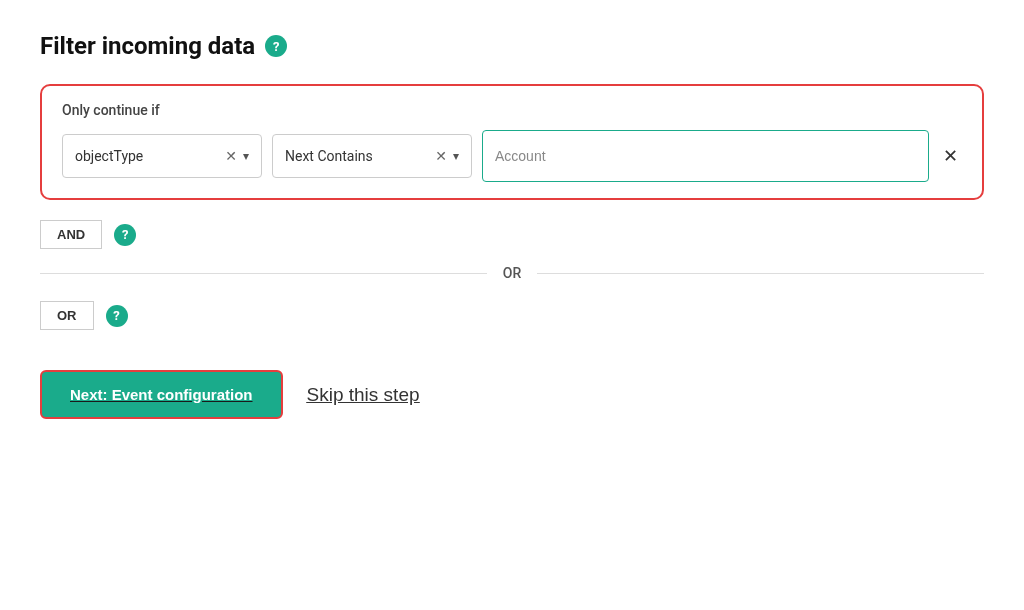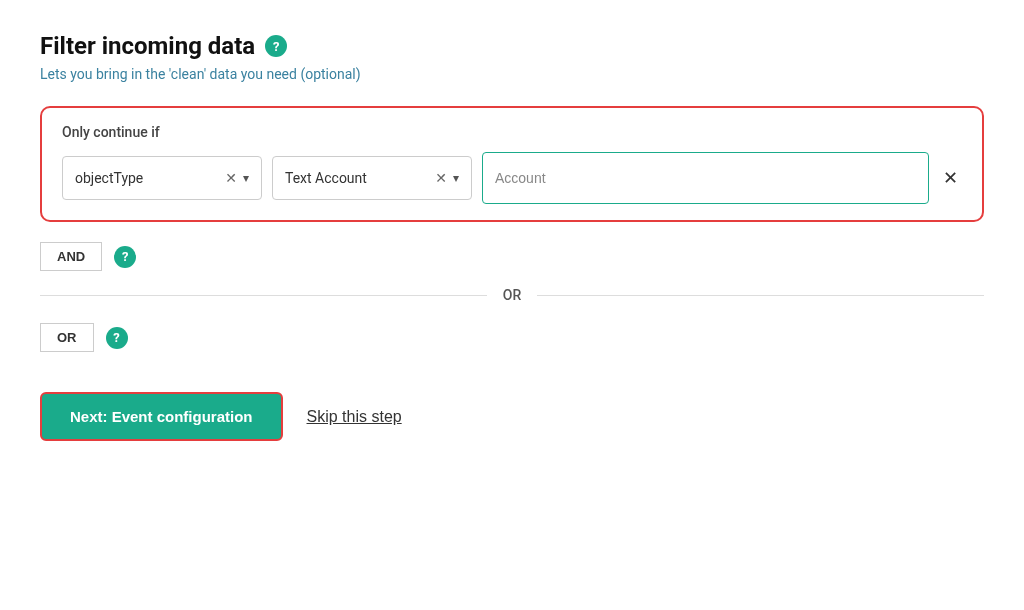--- a/index.html
+++ b/index.html
@@ -191,74 +191,74 @@
       align-items: center;
       gap: 12px;
       margin-bottom: 40px;
     }
 
     .action-row {
       display: flex;
       align-items: center;
       gap: 24px;
       margin-top: 16px;
+      text-decoration: underline;
     }
 
     .next-btn {
       background: #1aab8b;
       color: #fff;
       border: 2.5px solid #e53e3e;
       border-radius: 6px;
       padding: 14px 28px;
       font-size: 15px;
       font-weight: 700;
       cursor: pointer;
       white-space: nowrap;
     }
 
     .skip-link {
-      font-size: 16px;
+      font-size: 19px;
       color: #333;
       text-decoration: underline;
       cursor: pointer;
       background: none;
       border: none;
     }
   </style>
 </head>
 <body>
 
 <div class="page-header">
   <div class="page-title-row">
     <h1 class="page-title">Filter incoming data</h1>
     <div class="help-icon">
       <span>?</span>
     </div>
   </div>
-  <p class="page-subtitle">Lets you bring in the 'clean' data you need (optional)</p>
 </div>
 
 <div class="filter-box">
   <div class="filter-box-label">Only continue if</div>
 
   <div class="filter-row">
 
     <div class="filter-select">
       <div class="filter-select-field">
         <span>objectType</span>
       </div>
       <div class="filter-select-icons">
         <span class="icon-x">✕</span>
         <span class="icon-chevron">▾</span>
       </div>
     </div>
 
     <div class="filter-select">
       <div class="filter-select-field">
-        <span>Text Account</span>
+        <span>Next Contains</span>
       </div>
       <div class="filter-select-icons">
         <span class="icon-x">✕</span>
         <span class="icon-chevron">▾</span>
       </div>
     </div>
 
     <div class="filter-input-box">
       <input type="text" value="Account" placeholder="Account" style="">
     </div>

